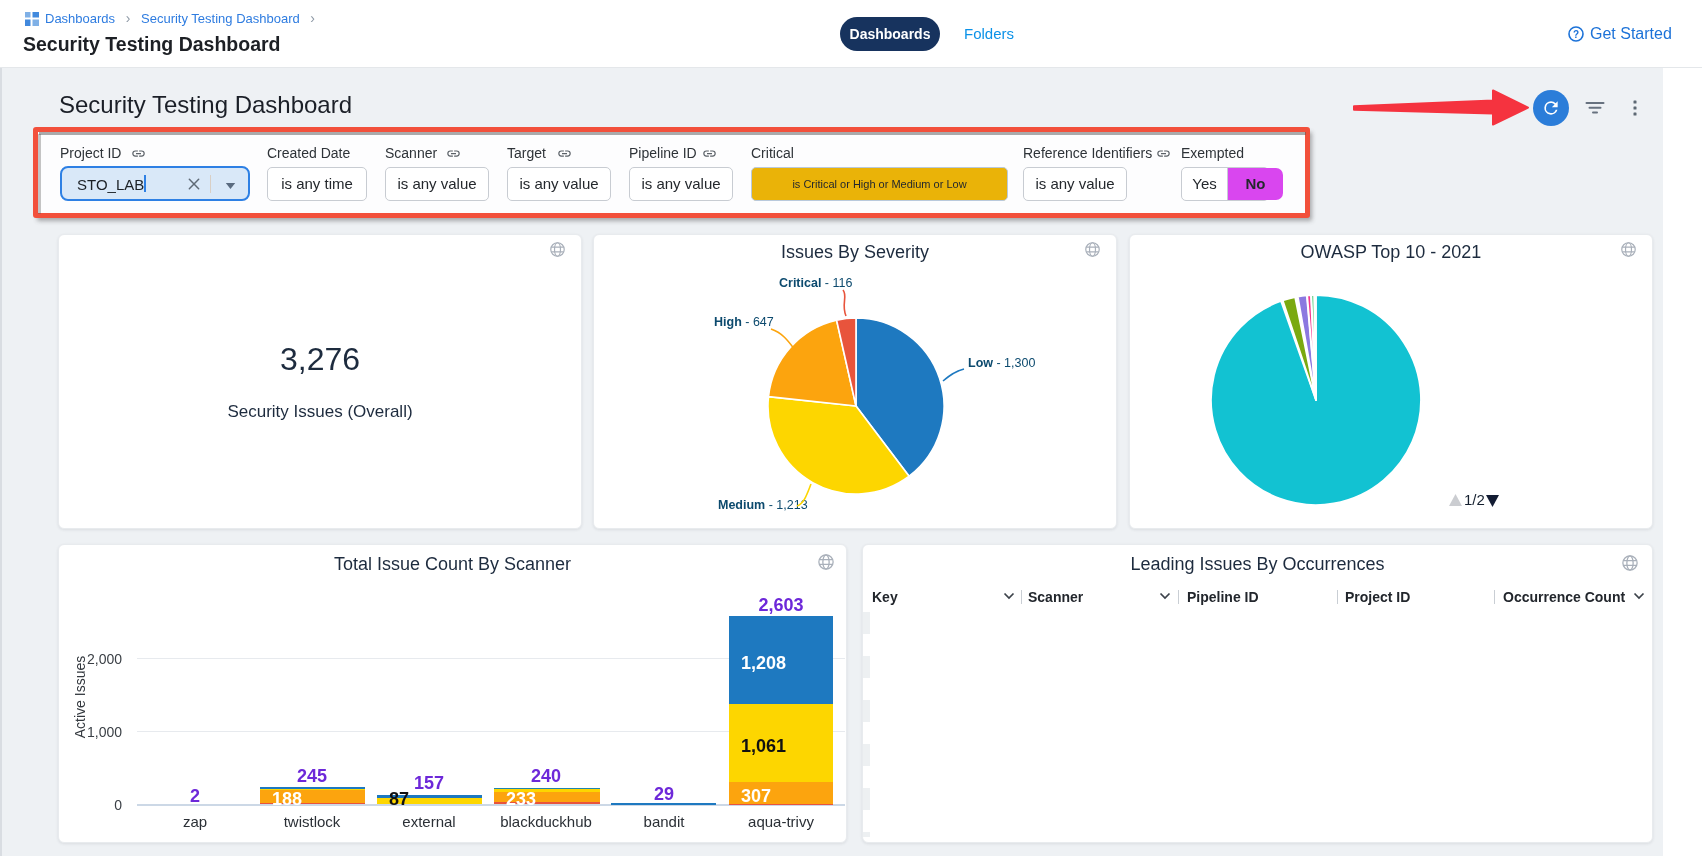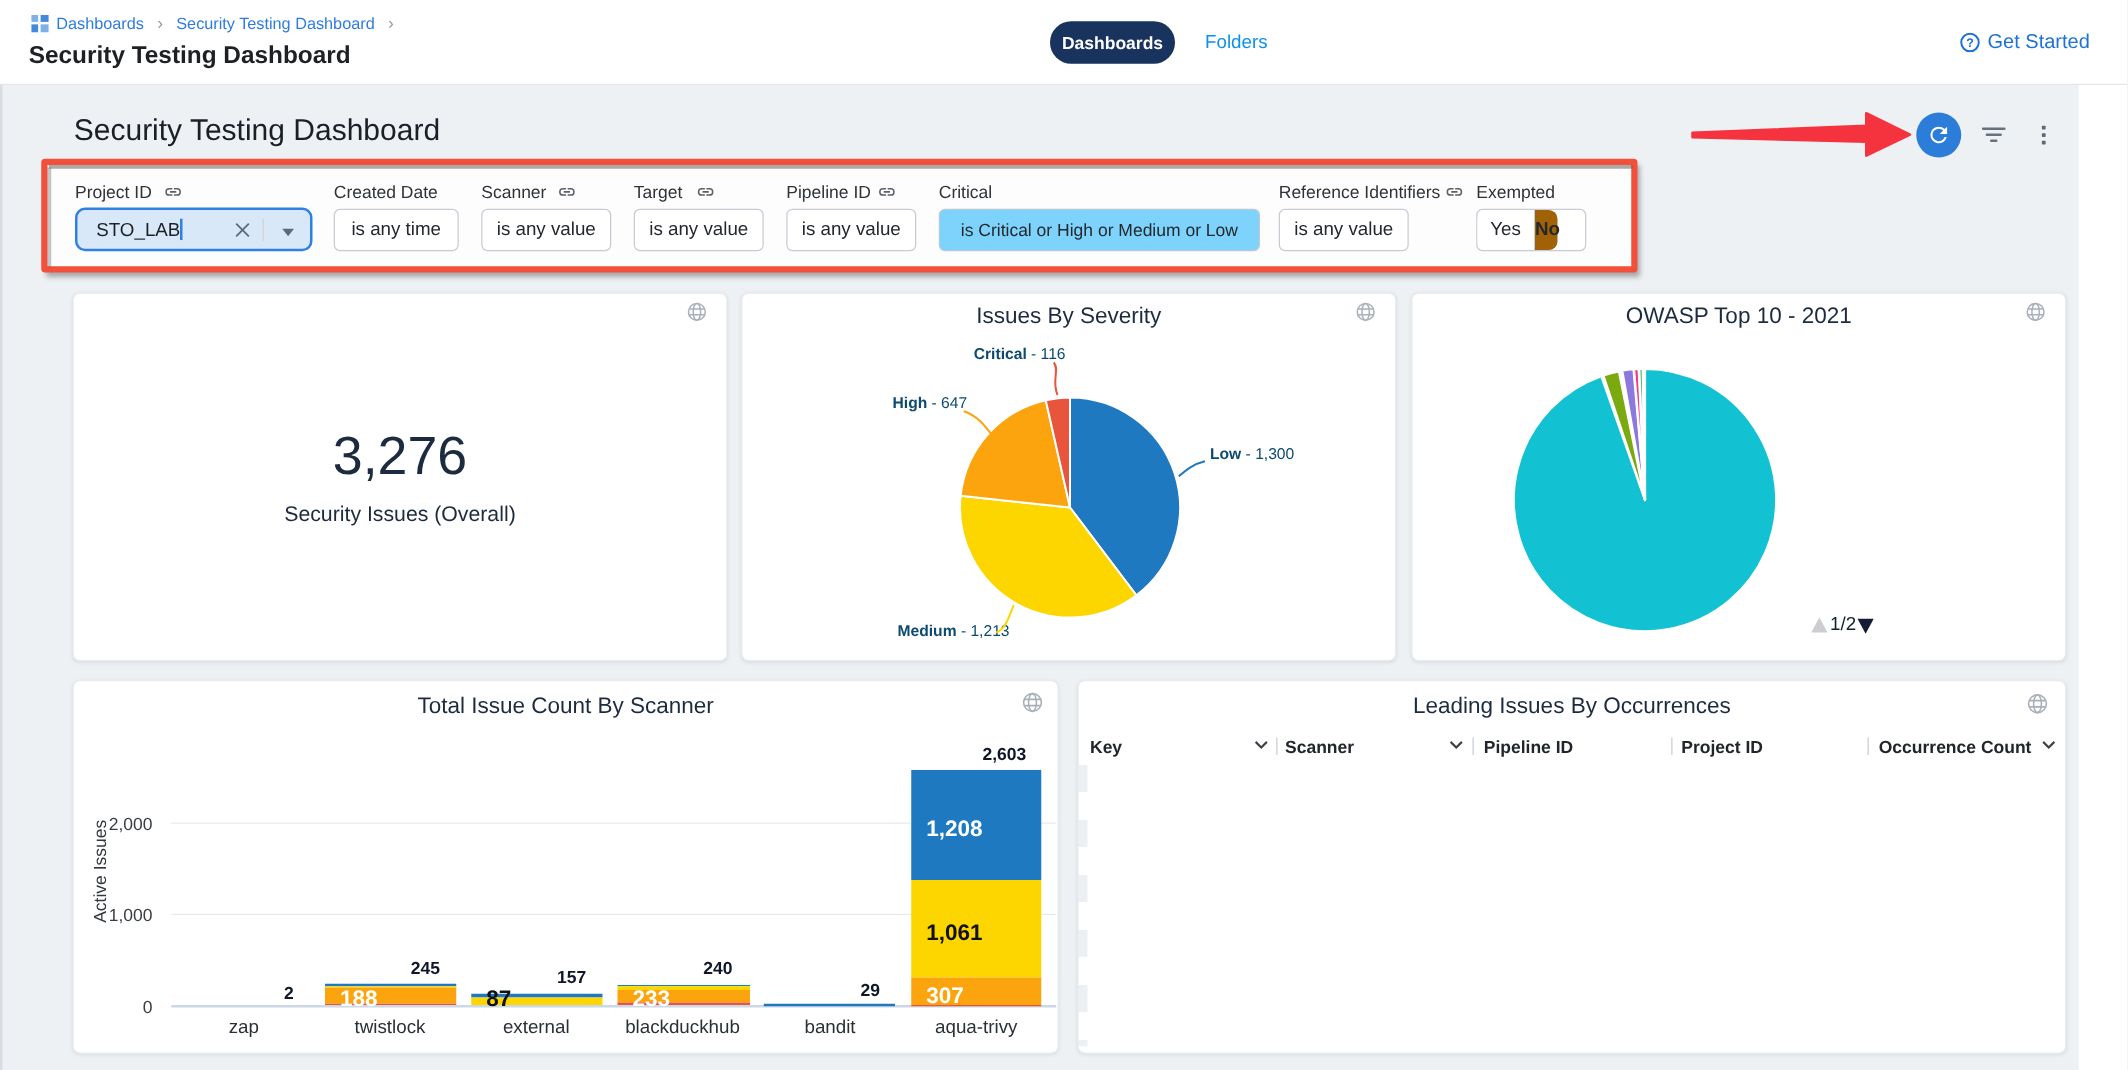--- a/index.html
+++ b/index.html
@@ -28,21 +28,21 @@
 .card{position:absolute;background:#fff;border-radius:6px;box-shadow:0 1px 3px rgba(40,50,60,.10);border:1px solid #e8ebee}
 .ctitle{position:absolute;width:100%;text-align:center;font-size:18px;font-weight:500;color:#1d2b3e}
 .globe{position:absolute}
 
 .plab{position:absolute;font-size:12.5px;color:#0c4a6e;white-space:nowrap}
 .plab b{font-weight:bold}
 
 .gridline{position:absolute;height:1px;background:#e7eaee}
 .ytick{position:absolute;font-size:14px;color:#3a3f45;text-align:right;width:50px}
 .xtick{position:absolute;font-size:15px;color:#2b3036;text-align:center;width:110px}
-.blab{position:absolute;font-size:14px;font-weight:bold;color:#0f172a;text-align:right;width:80px}
+.blab{position:absolute;font-size:18px;font-weight:bold;color:#6d28d9;text-align:center;width:80px}
 .inlab{position:absolute;font-size:18px;font-weight:bold;text-align:left;width:80px}
 
 .th{position:absolute;top:589px;font-size:14px;font-weight:bold;color:#22262c;white-space:nowrap}
 .tdiv{position:absolute;top:590px;width:1px;height:14px;background:#c9ced4}
 </style>
 </head>
 <body>
 <div id="page">
 
   <div id="hdr">
@@ -133,34 +133,34 @@
       <span style="position:absolute;left:148px;top:7px;width:1px;height:18px;background:#d9cfc5"></span>
       <svg class="abs" style="left:163px;top:14px" width="11" height="8" viewBox="0 0 11 8">
           <path d="M0.8 1 L5.5 7 L10.2 1 Z" fill="#5a6b80"></path>
         </svg>
     </div>
 
     <div class="fctl" style="left:229px;width:100px">is any time</div>
     <div class="fctl" style="left:347px;width:104px">is any value</div>
     <div class="fctl" style="left:469px;width:104px">is any value</div>
     <div class="fctl" style="left:591px;width:104px">is any value</div>
-    <div class="fctl" style="left:713px;width:257px;background:#7dd3fc;border-color:#b9c9dc;font-size:14px">is Critical or High or Medium or Low</div>
+    <div class="fctl" style="left:713px;width:257px;background:#eab308;border-color:#b9c9dc;font-size:11px">is Critical or High or Medium or Low</div>
     <div class="fctl" style="left:985px;width:104px">is any value</div>
 
     <div class="fctl" style="left:1143px;width:88px;padding:0">
       <span style="position:absolute;left:0;top:0;width:46px;height:32px;border-right:1px solid #c6cdd5;border-radius:7px 0 0 7px;background:#fff">Yes</span>
-      <span style="position:absolute;left:46px;top:0;width:18px;height:32px;background:#a16207;border-radius:0 7px 7px 0;font-weight:bold">No</span>
+      <span style="position:absolute;left:46px;top:0;width:55px;height:32px;background:#d946ef;border-radius:0 7px 7px 0;font-weight:bold">No</span>
     </div>
   </div>
 
   <div class="card" style="left:58px;top:234px;width:524px;height:295px"></div>
   <div class="card" style="left:593px;top:234px;width:524px;height:295px"></div>
   <div class="card" style="left:1129px;top:234px;width:524px;height:295px"></div>
 
-  <div class="abs" style="left:58px;top:341px;width:524px;text-align:center;font-size:43px;font-weight:500;color:#1d2b3e">3,276</div>
+  <div class="abs" style="left:58px;top:341px;width:524px;text-align:center;font-size:32px;font-weight:500;color:#1d2b3e">3,276</div>
   <div class="abs" style="left:58px;top:402px;width:524px;text-align:center;font-size:17px;color:#1d2b3e">Security Issues (Overall)</div>
 
   <div class="ctitle" style="left:593px;top:242px;width:524px">Issues By Severity</div>
   <svg class="abs" style="left:767px;top:317px" width="178" height="178" viewBox="0 0 178 178">
 
     <g stroke="#fff" stroke-width="1.6" stroke-linejoin="round">
       <path d="M89 1 A88 88 0 0 1 142.1 159.2 L89 89 Z" fill="#1e79c0"></path>
       <path d="M142.1 159.2 A88 88 0 0 1 1.5 79.6 L89 89 Z" fill="#fdd600"></path>
       <path d="M1.5 79.6 A88 88 0 0 1 69.6 3.2 L89 89 Z" fill="#fca40e"></path>
       <path d="M69.6 3.2 A88 88 0 0 1 89 1 L89 89 Z" fill="#e8543c"></path>

